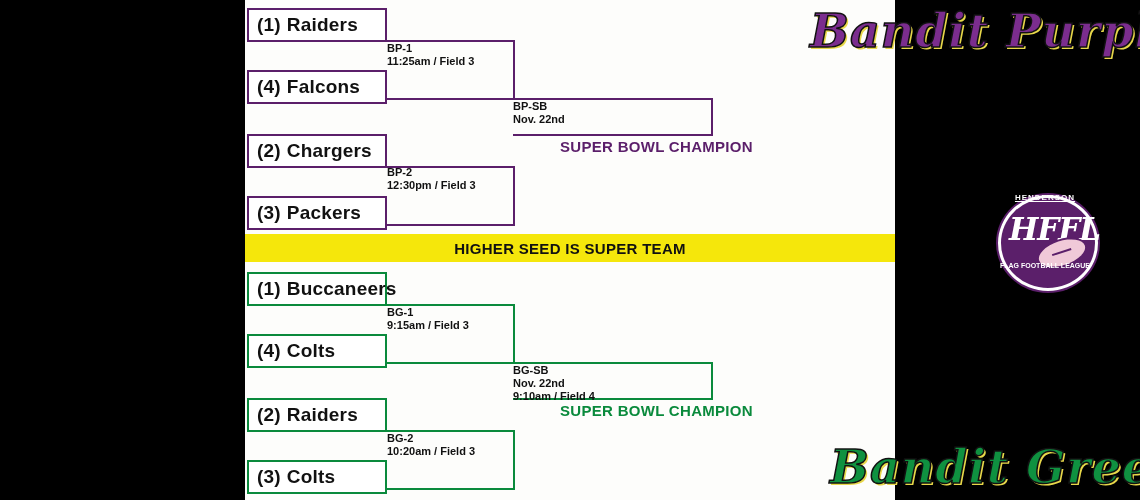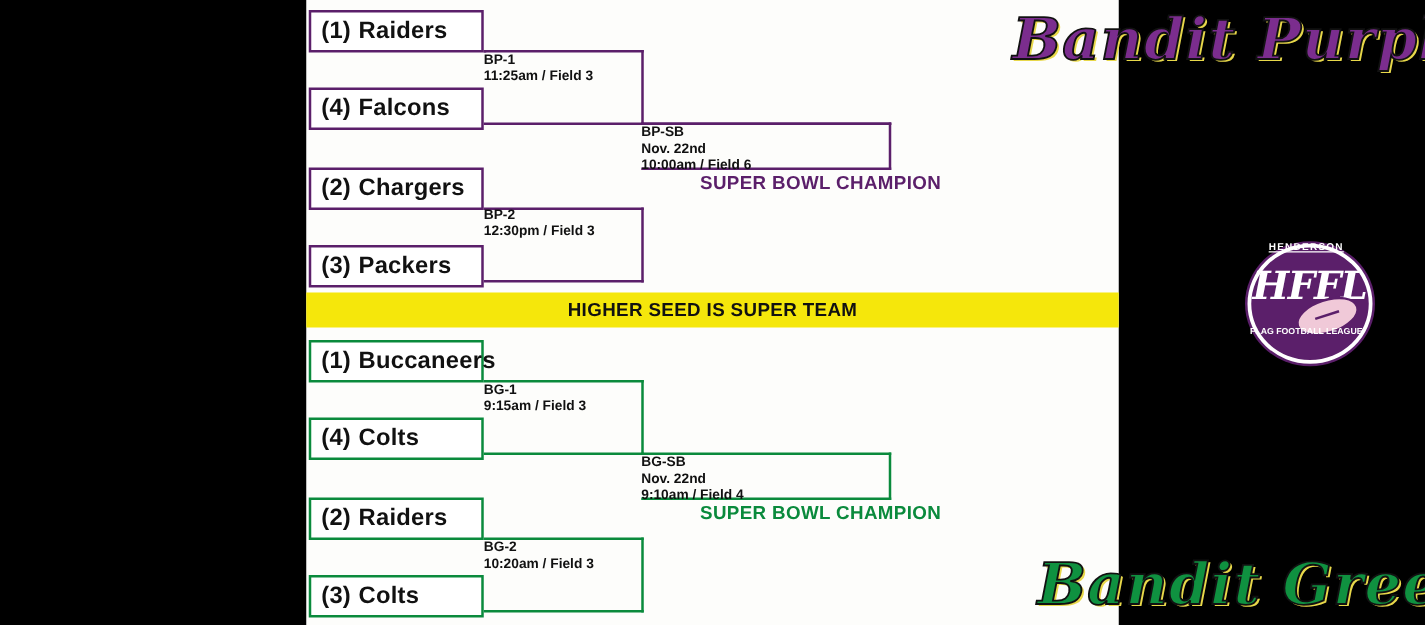--- a/index.html
+++ b/index.html
@@ -65,21 +65,21 @@
   
   #logo{position:absolute;left:745px;top:185px;width:110px;height:110px;}
   #logo .disc{
     position:absolute;left:8px;top:10px;width:94px;height:90px;
     border-radius:50%;
     background:#5b1f6a;
     border:3px solid #ffffff;
     box-shadow:0 0 0 2px #5b1f6a;
   }
   #logo .hffl{
-    position:absolute;left:12px;top:26px;width:110px;text-align:left;
+    position:absolute;left:0;top:26px;width:110px;text-align:right;
     font-family:"DejaVu Serif",serif;
     font-weight:bold;font-style:italic;font-size:31px;color:#ffffff;
     letter-spacing:-1px;
   }
   #logo .arc-top{
     position:absolute;left:0;top:8px;width:110px;text-align:center;
     font-size:8px;font-weight:bold;color:#ffffff;letter-spacing:1px;text-decoration:underline;
   }
   #logo .arc-bot{
     position:absolute;left:0;top:76px;width:110px;text-align:center;
@@ -135,21 +135,20 @@
       <div>BP-1</div>
       <div>11:25am / Field 3</div>
     </div>
     <div class="gamelbl" style="left:142px;top:166px;width:128px;">
       <div>BP-2</div>
       <div>12:30pm / Field 3</div>
     </div>
     <div class="gamelbl" style="left:268px;top:100px;width:200px;">
       <div>BP-SB</div>
       <div>Nov. 22nd</div>
-      <div>10:00am / Field 6</div>
     </div>
 
     <div class="line" style="left:268px;top:98px;width:200px;height:2px;"></div>
     <div class="champ" style="left:270px;top:138px;">SUPER BOWL CHAMPION</div>
 
     <div class="team green" style="left:2px;top:272px;width:140px;height:34px;">
       <span class="seed">(1)</span>
       <span>Buccaneers</span>
     </div>
     <div class="team green" style="left:2px;top:334px;width:140px;height:34px;">

